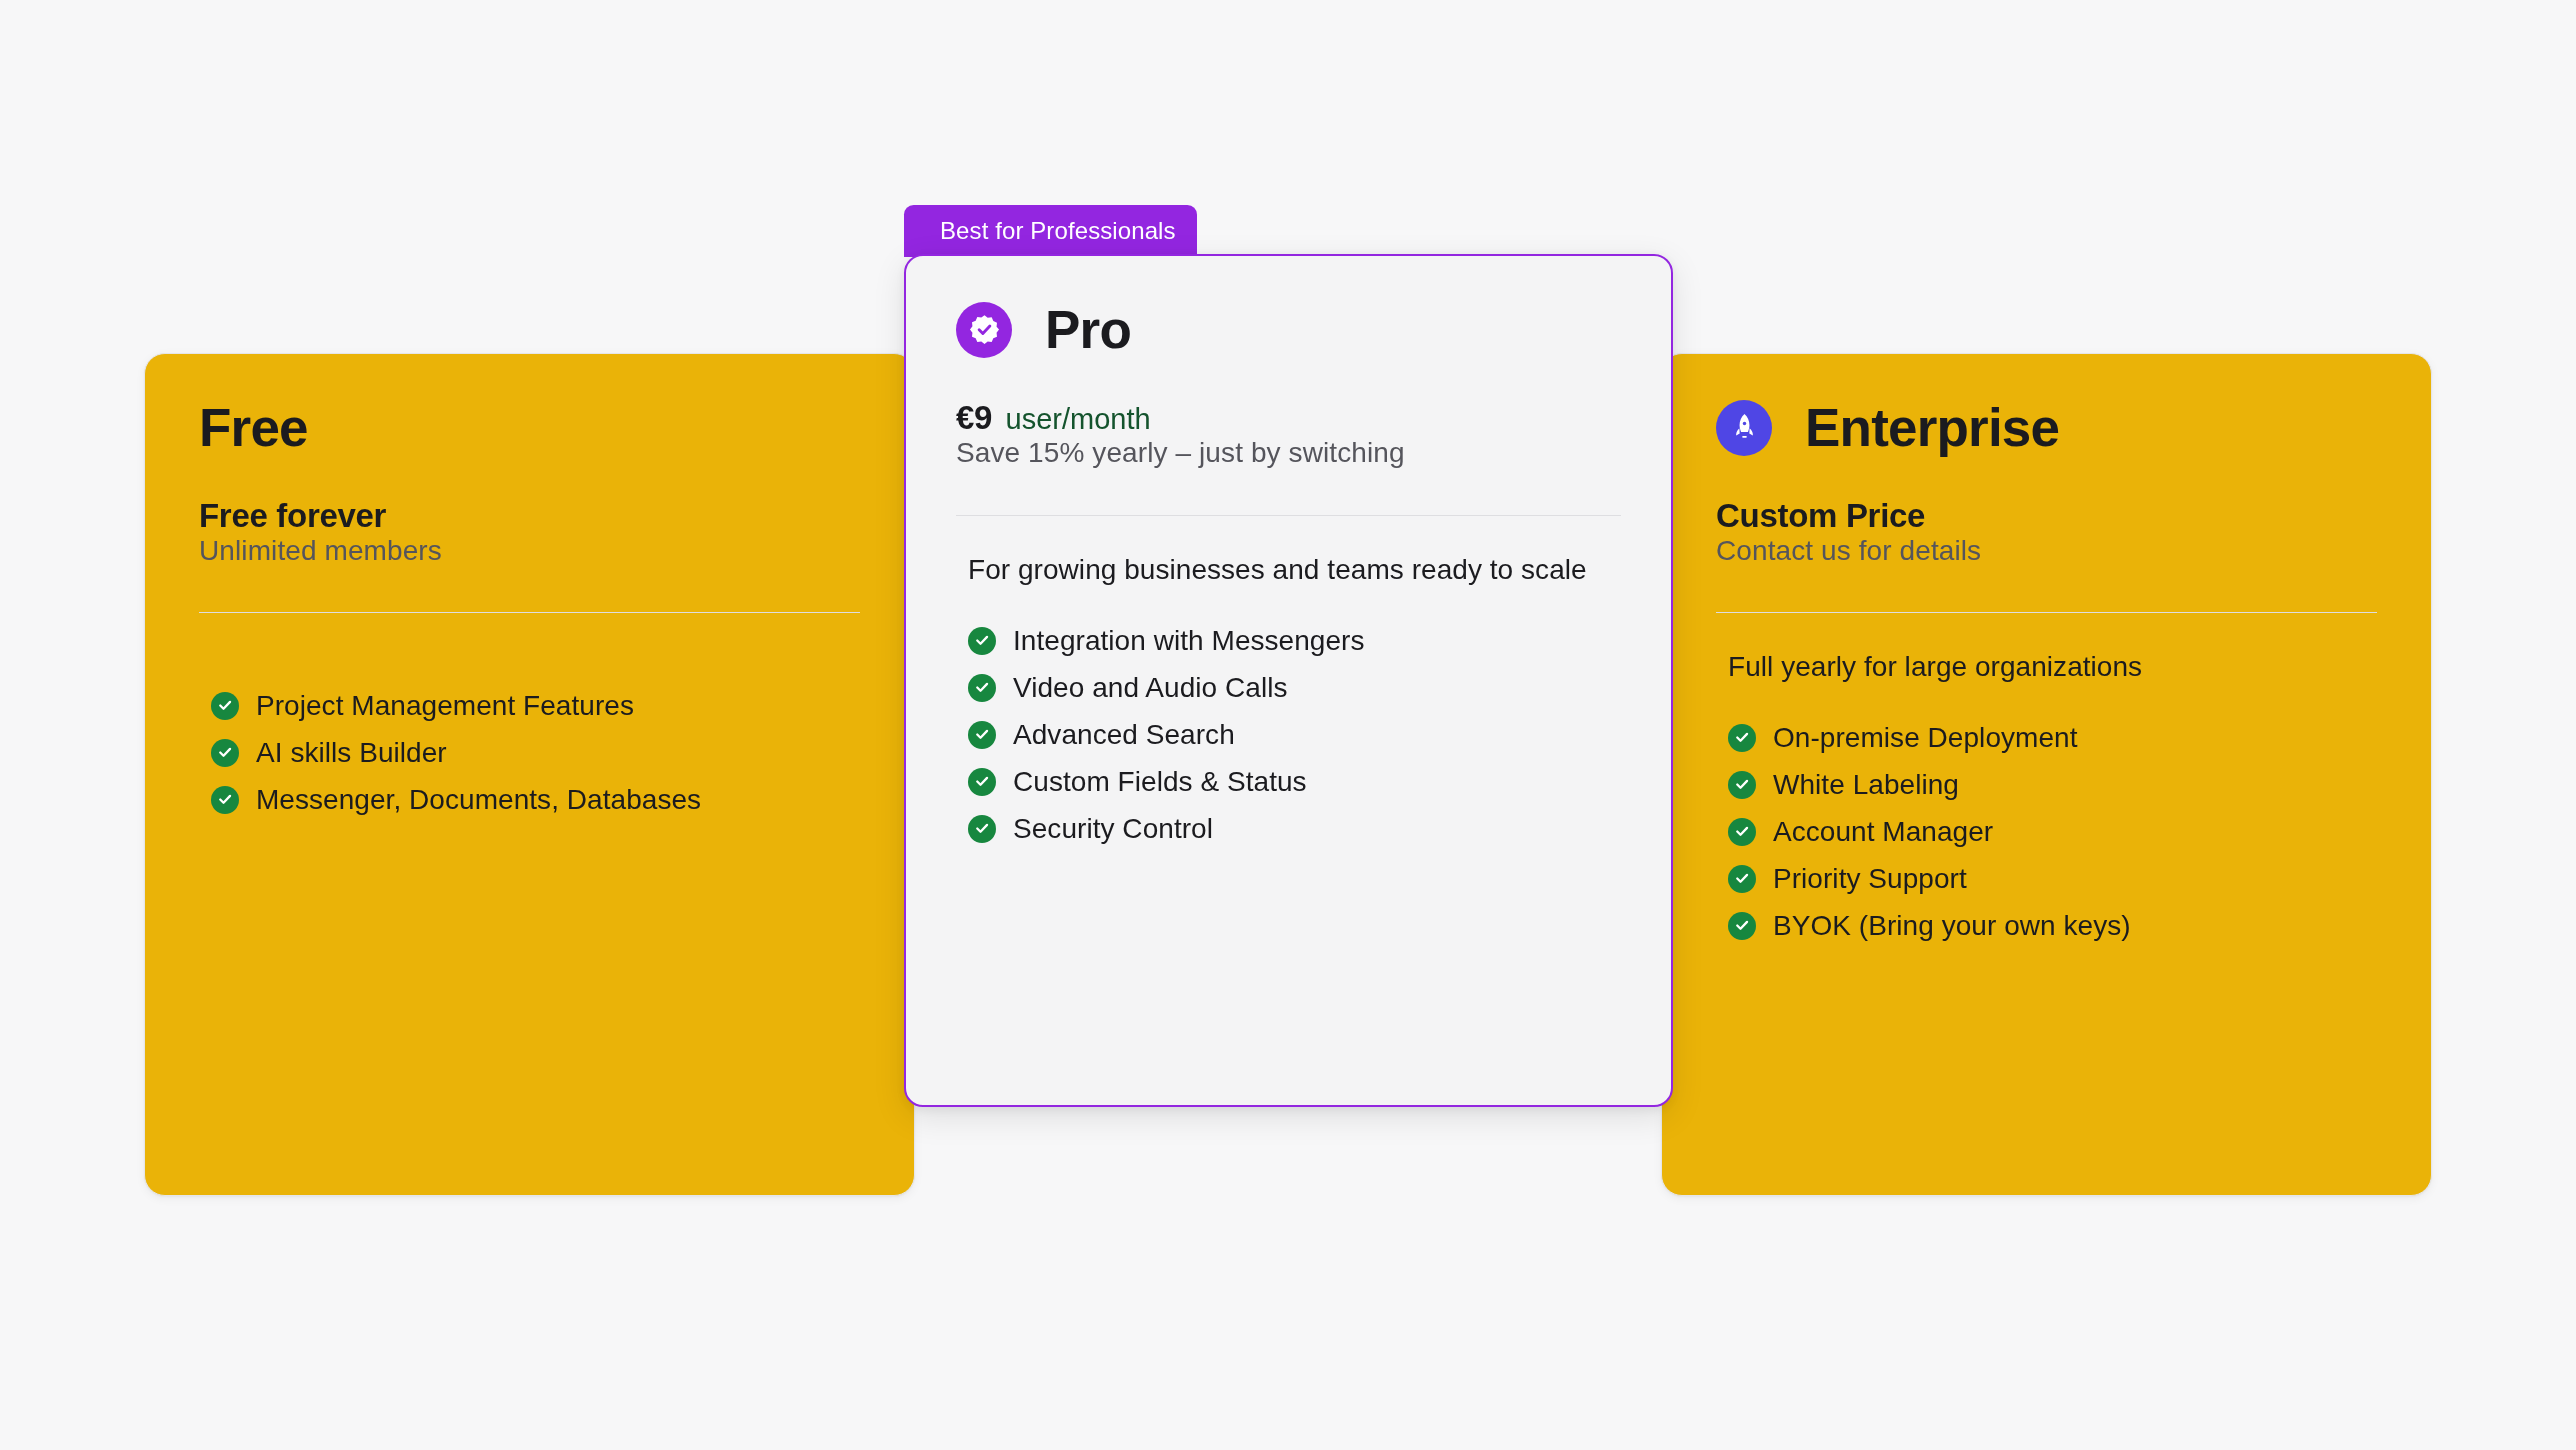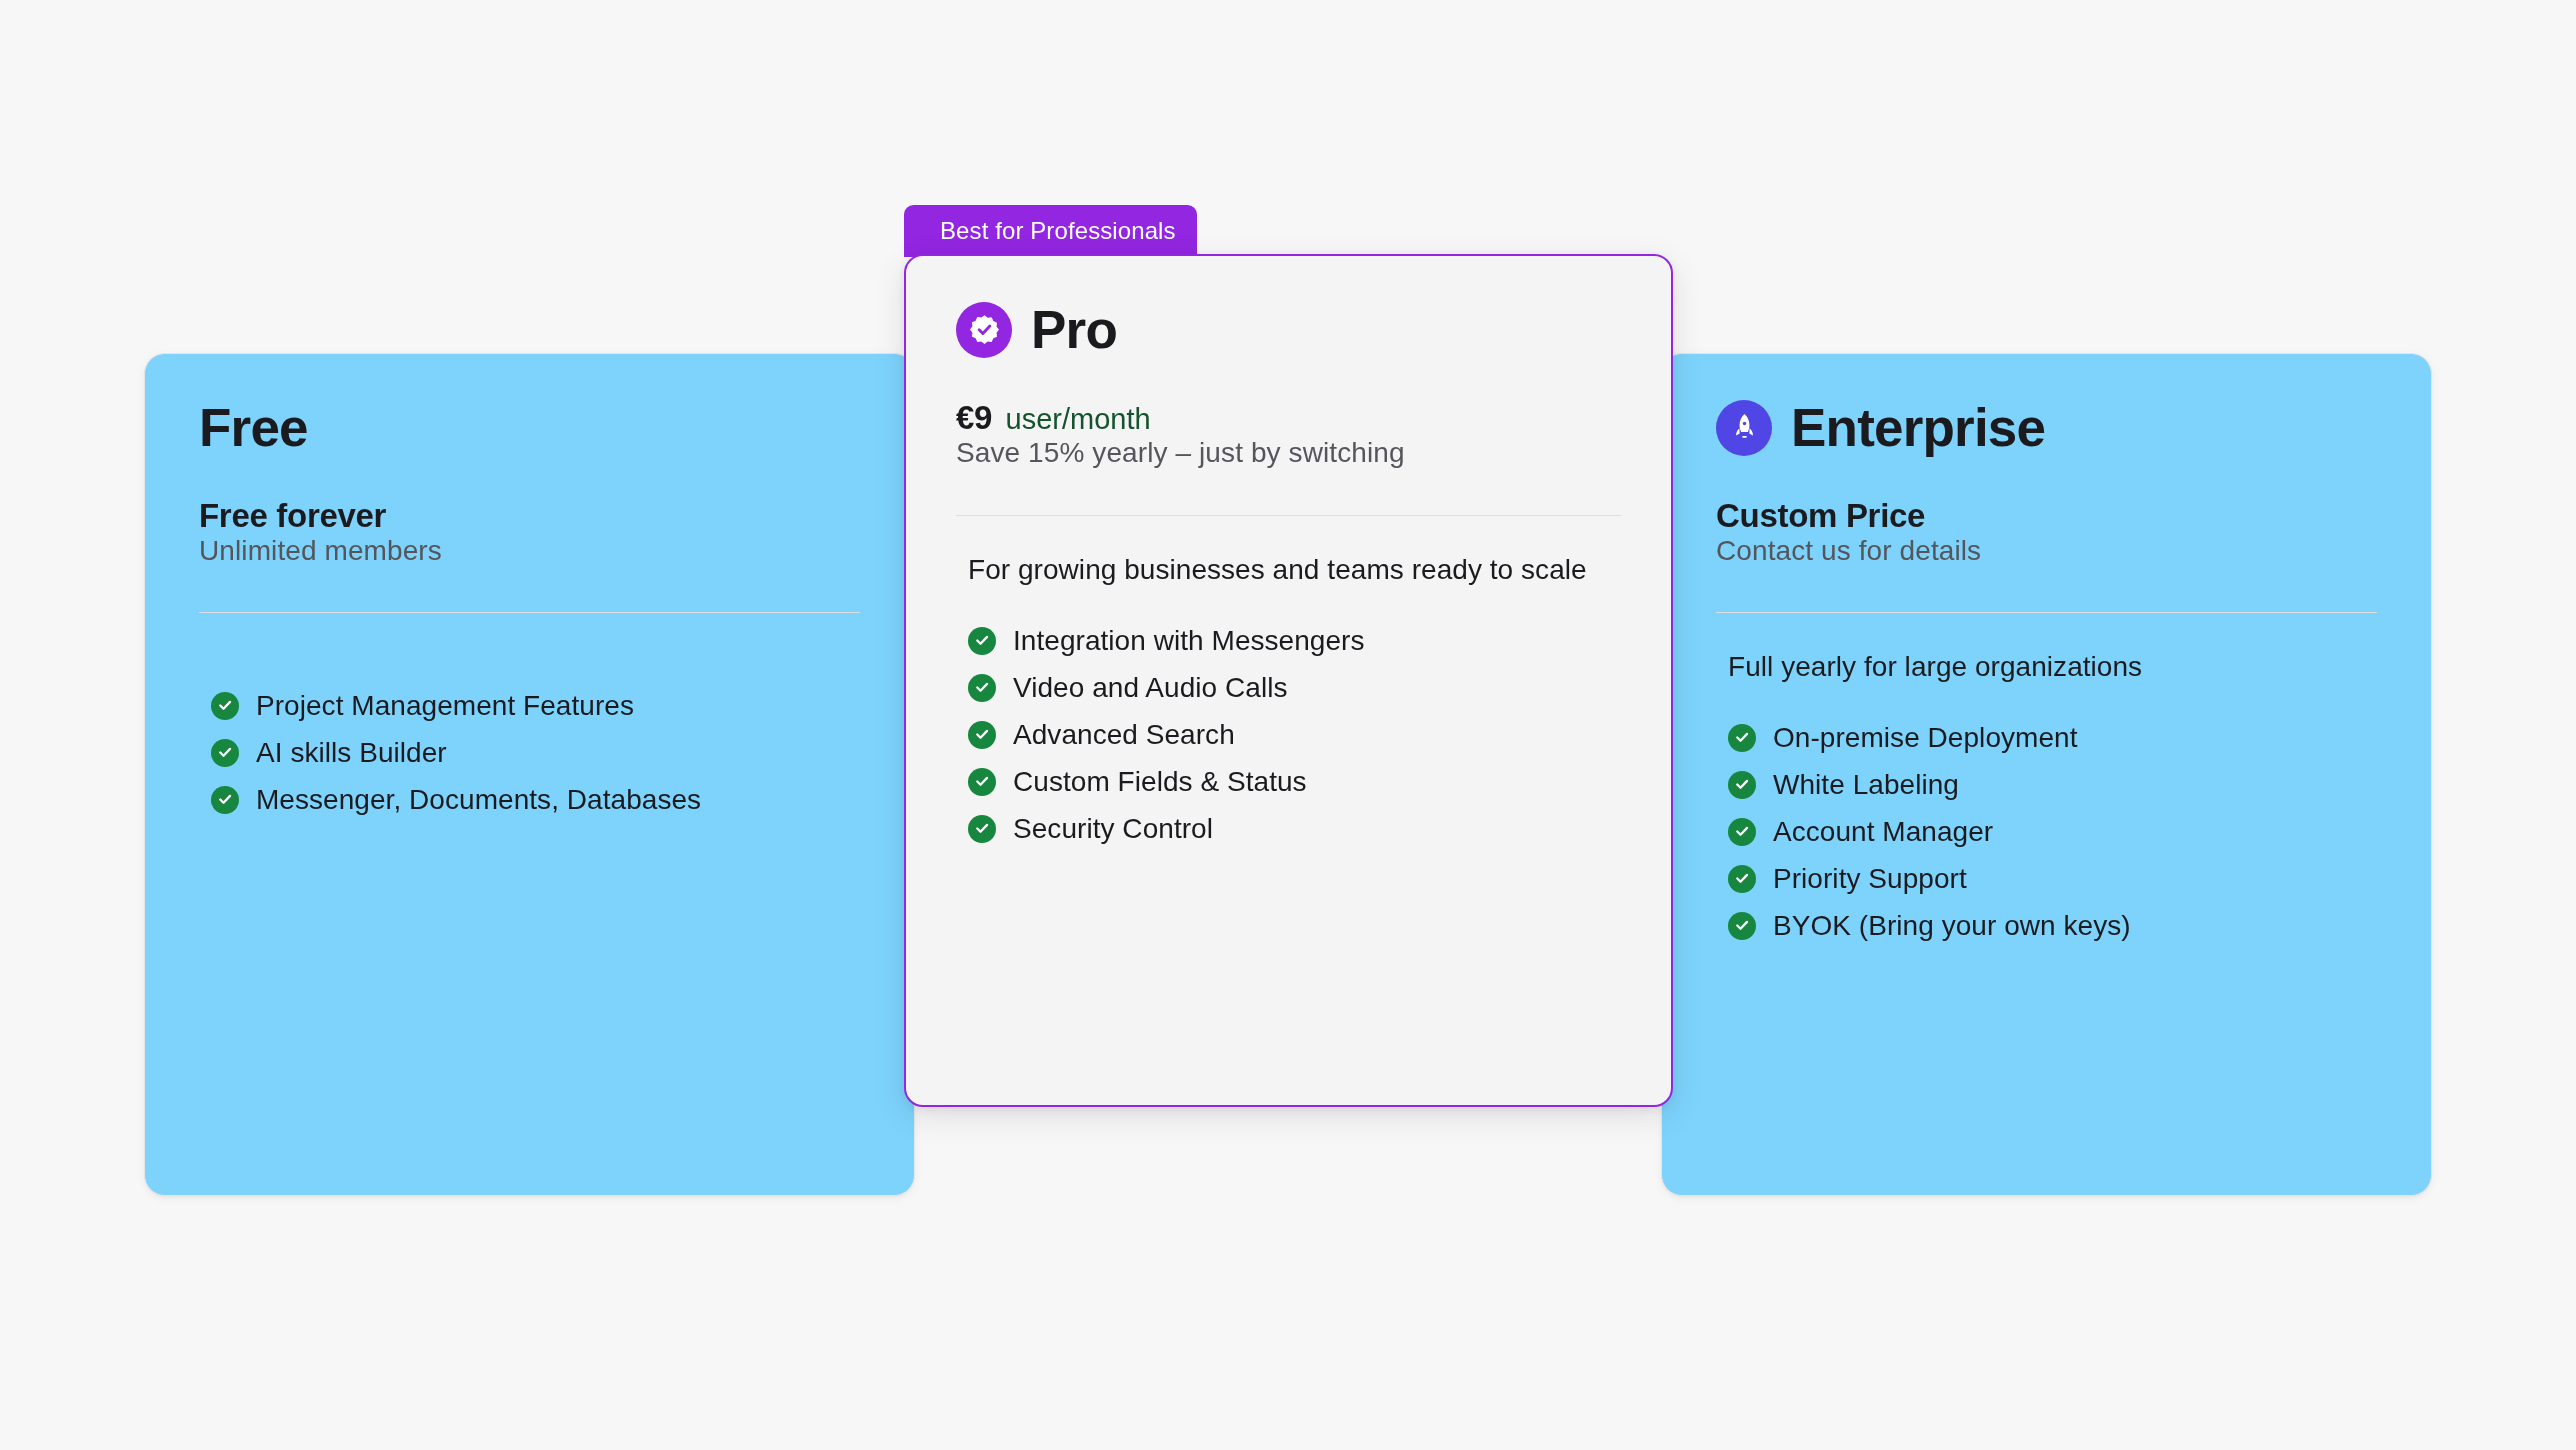--- a/index.html
+++ b/index.html
@@ -15,21 +15,21 @@
 
   #stage {
     position:relative;
     width:2576px;
     height:1451px;
   }
 
   
   .card {
     position:absolute;
-    background:#7dd3fc;
+    background:#eab308;
     border-radius:21px;
   }
 
   .card.side {
     border:1.4px solid #e6e6e8;
     box-shadow:0 2.9px 9.6px rgba(0,0,0,0.05), 0 1px 1.9px rgba(0,0,0,0.04);
   }
 
   .card.free       { left:144px;  top:353px;  width:771px;  height:843px; z-index:1; }
   .card.enterprise { left:1661px; top:353px;  width:771px;  height:843px; z-index:1; }
@@ -66,21 +66,21 @@
 
   
   .card-head {
     padding:42px 54px 0 54px;
   }
   .card.pro .card-head { padding:42px 50px 0 50px; }
 
   .title-row {
     display:flex;
     align-items:center;
-    gap:19px;
+    gap:33px;
     height:63px;
   }
 
   .plan-icon {
     width:56px; height:56px;
     border-radius:50%;
     display:flex; align-items:center; justify-content:center;
     flex:0 0 auto;
   }
   .plan-icon svg { display:block; }

